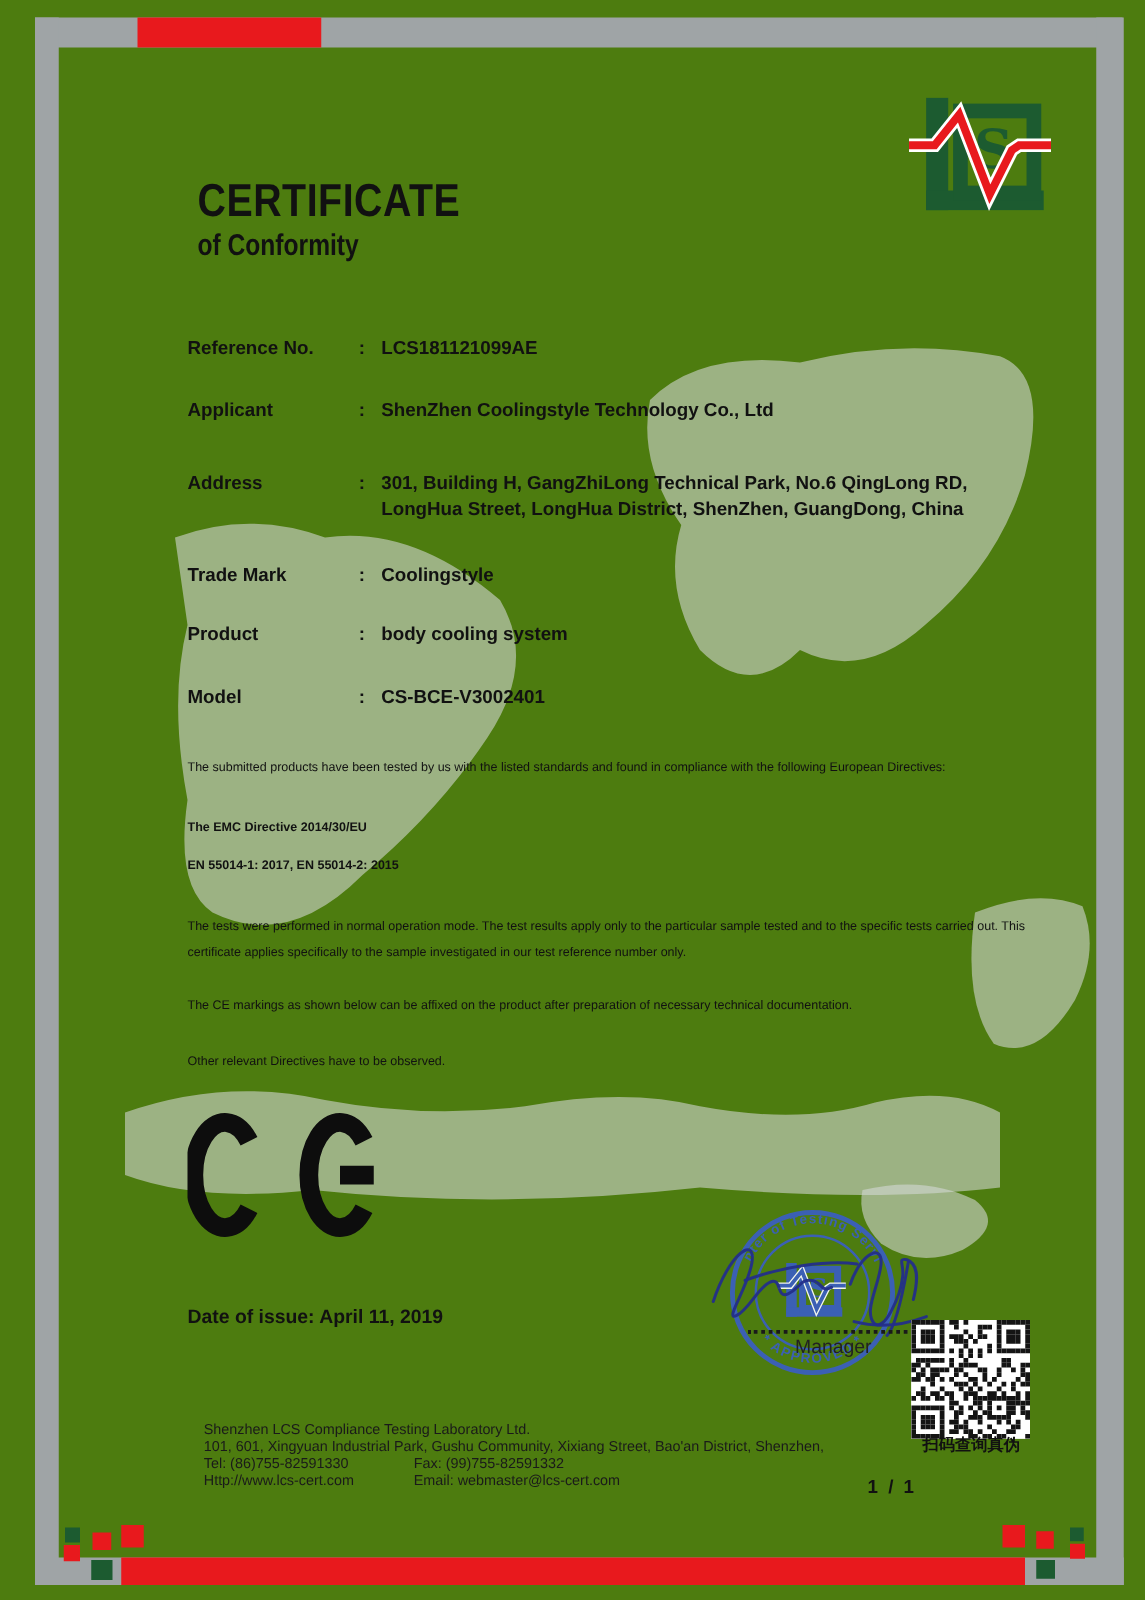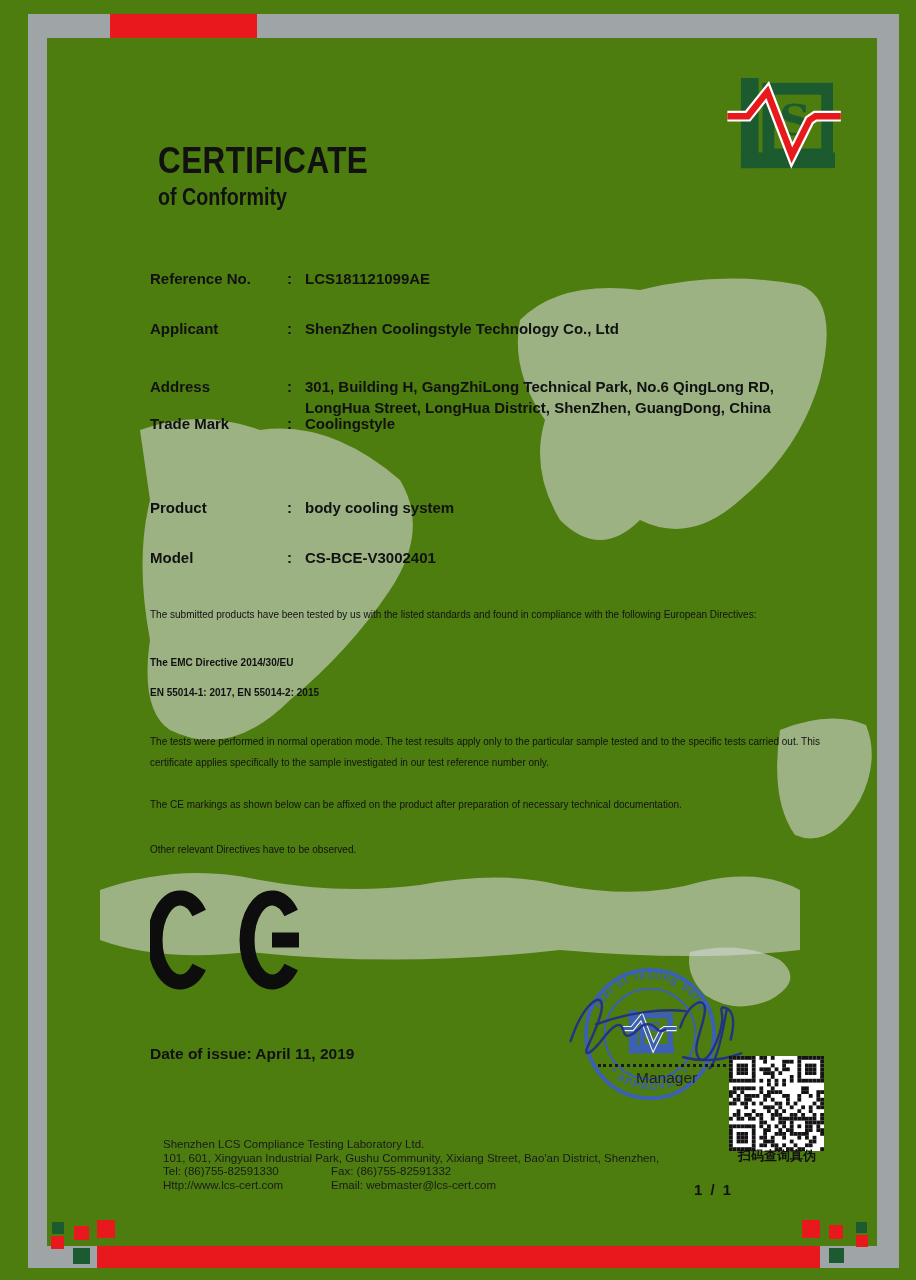--- a/index.html
+++ b/index.html
@@ -42,21 +42,21 @@
   
   .title{left:158px;top:140px;font-weight:bold;font-size:37px;letter-spacing:.5px;
          transform:scaleX(.85);transform-origin:left top;white-space:nowrap;z-index:2;}
   .subtitle{left:158px;top:183px;font-weight:bold;font-size:24px;
          transform:scaleX(.82);transform-origin:left top;white-space:nowrap;z-index:2;}
   
   .frow{left:150px;width:640px;display:flex;font-size:15px;font-weight:bold;line-height:21px;z-index:2;}
   .frow .lab{flex:0 0 137px;}
   .frow .col{flex:0 0 18px;}
   .frow .val{flex:1;max-width:485px;}
-  .r0{top:268px;} .r1{top:318px;} .r2{top:376px;} .r3{top:413px;} .r4{top:497px;} .r5{top:547px;}
+  .r0{top:268px;} .r1{top:318px;} .r2{top:376px;} .r3{top:450px;} .r4{top:497px;} .r5{top:547px;}
   
   .stmt{left:150px;width:676px;font-size:10px;line-height:20.5px;z-index:2;}
   .s-intro{top:605px;}
   .s-directive{top:653px;font-weight:bold;}
   .s-standards{top:683px;font-weight:bold;}
   .s-tests{top:732px;}
   .s-ce{top:795px;width:656px;}
   .s-other{top:840px;}
   
   .ce-svg{left:150px;top:888px;width:153px;height:105px;z-index:2;}
@@ -509,21 +509,21 @@
     <div class="zh">扫码查询真伪</div>
   </div>
 
   <div class="abs page-num">1 / 1</div>
 
   <div class="abs footer">
     <div>Shenzhen LCS Compliance Testing Laboratory Ltd.</div>
     <div>101, 601, Xingyuan Industrial Park, Gushu Community, Xixiang Street, Bao'an District, Shenzhen,</div>
     <div class="fcols">
       <span class="fc1">Tel: (86)755-82591330</span>
-      <span>Fax: (86)755-82591332</span>
+      <span>Fax: (99)755-82591332</span>
     </div>
     <div class="fcols">
       <span class="fc1">Http://www.lcs-cert.com</span>
       <span>Email: webmaster@lcs-cert.com</span>
     </div>
   </div>
 
 </div>
 
 </body></html>

